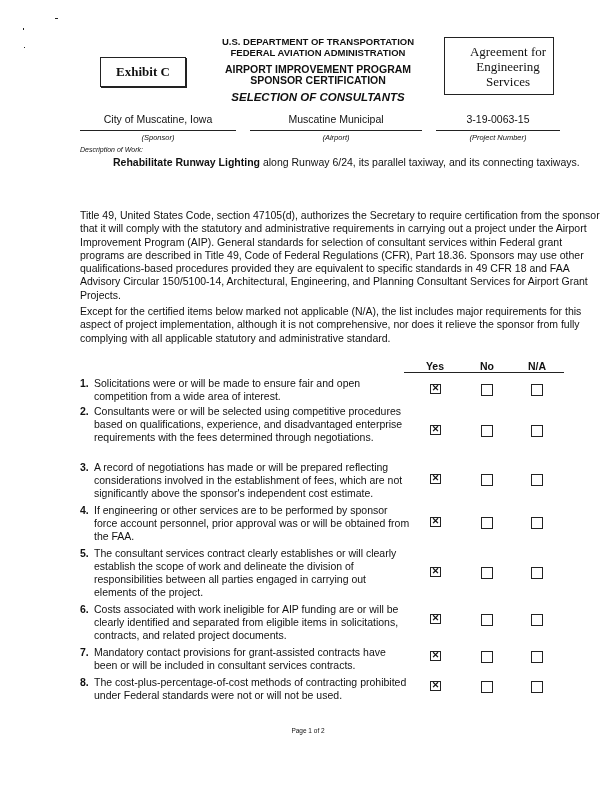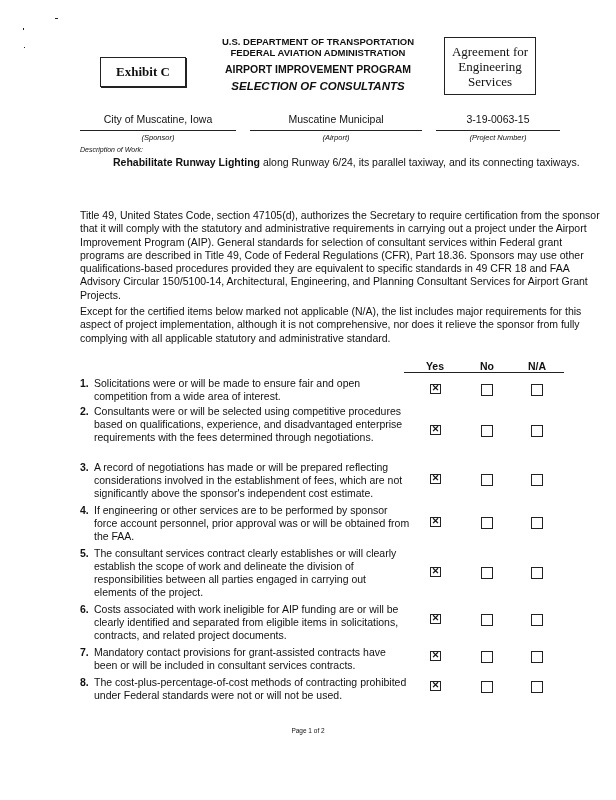--- a/index.html
+++ b/index.html
@@ -1,20 +1,20 @@
 <!DOCTYPE html>
 <html><head>
 <meta charset="utf-8">
 <style>
   html, body { margin: 0; padding: 0; background: #ffffff; }
   body { width: 616px; height: 800px; position: relative; overflow: hidden; color: #111; font-family: "Liberation Sans", sans-serif; }
   .abs { position: absolute; }
   .artifact { position: absolute; background: #222; }
   .exhibit-box { left: 100px; top: 57px; width: 84px; height: 28px; border: 1px solid #222; box-shadow: 1px 1px 0 #222; display: flex; align-items: center; justify-content: center; font-family: "Liberation Serif", serif; font-weight: bold; font-size: 13px; }
-  .agreement-box { left: 444px; top: 37px; width: 90px; height: 56px; border: 1px solid #222; display: flex; flex-direction: column; align-items: center; justify-content: center; font-family: "Liberation Serif", serif; font-size: 13px; line-height: 15px; }
+  .agreement-box { left: 444px; top: 37px; width: 90px; height: 56px; border: 1px solid #222; display: flex; flex-direction: column; align-items: center; justify-content: center; font-family: "Liberation Serif", serif; font-size: 13px; line-height: 15px; padding-left: 18px; }
   .header-center { left: 205px; top: 36px; width: 226px; text-align: center; font-weight: bold; font-size: 9.5px; line-height: 11px; }
   .header-center .gap { height: 6px; }
   .header-center .title { font-size: 11.5px; margin-top: 6px; font-style: italic; }
   .field { text-align: center; font-size: 10.5px; }
   .field .val { border-bottom: 1px solid #222; padding-bottom: 4px; height: 13px; line-height: 13px; }
   .field .lbl { font-style: italic; font-size: 7.5px; margin-top: 2px; }
   .desc-label { left: 80px; top: 146px; font-style: italic; font-size: 7px; }
   .desc-text { left: 80px; top: 155px; width: 520px; font-size: 10.5px; line-height: 14px; text-indent: 33px; }
   .desc-text b { font-weight: bold; }
   .para { left: 80px; width: 520px; font-size: 10.5px; line-height: 13.3px; }
@@ -36,20 +36,21 @@
 
 <div class="abs exhibit-box">
   <span>Exhibit C</span>
 </div>
 
 <div class="abs header-center">
   <div>U.S. DEPARTMENT OF TRANSPORTATION</div>
   <div>FEDERAL AVIATION ADMINISTRATION</div>
   <div class="gap"></div>
   <div style="font-size:10.5px;">AIRPORT IMPROVEMENT PROGRAM</div>
+  <div style="font-size:10.5px;">SPONSOR CERTIFICATION</div>
   <div class="title">SELECTION OF CONSULTANTS</div>
 </div>
 
 <div class="abs agreement-box">
   <div>Agreement for</div>
   <div>Engineering</div>
   <div>Services</div>
 </div>
 
 <div class="abs field" style="left:80px;top:113px;width:156px;">

